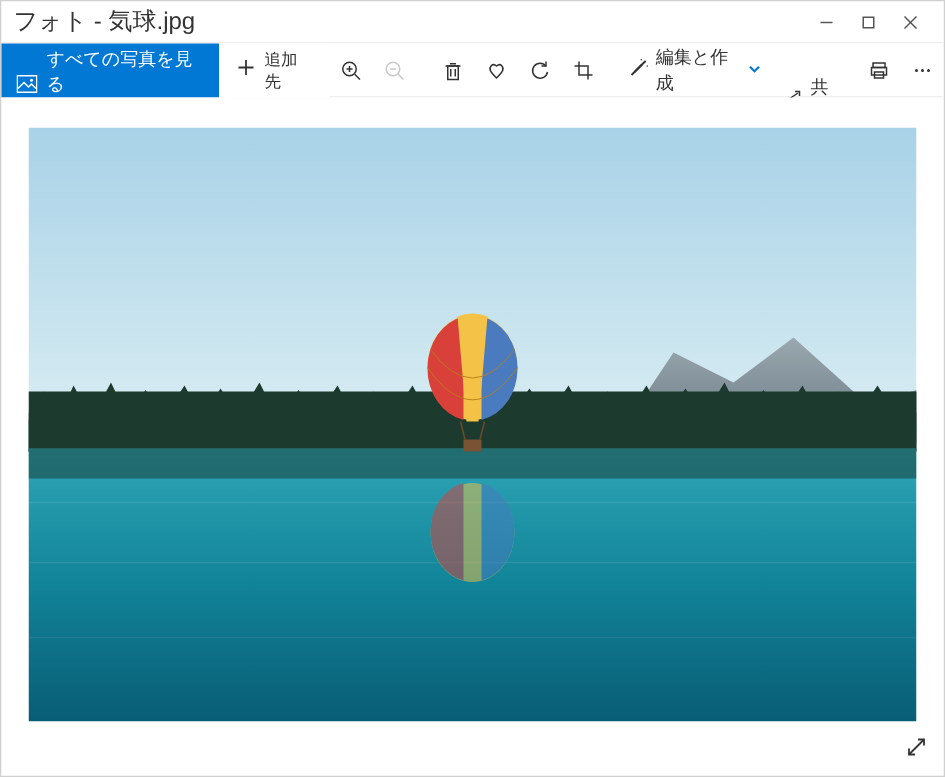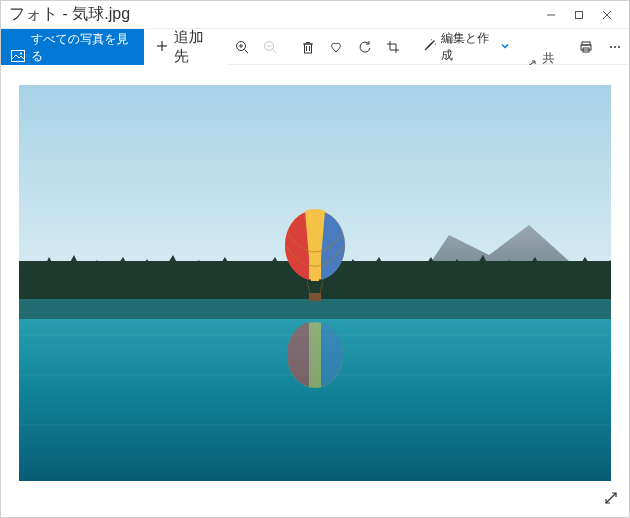--- a/index.html
+++ b/index.html
@@ -5,21 +5,21 @@
   * { box-sizing: border-box; }
   html, body { margin: 0; padding: 0; }
   body { width: 630px; height: 518px; font-family: "Segoe UI", Meiryo, sans-serif; font-size: 12px; background: #f9f9f9; }
   .window { width: 100%; height: 100%; border: 1px solid #d0d0d0; background: #fff; display: flex; flex-direction: column; }
   .titlebar { height: 28px; display: flex; align-items: center; padding: 0 8px; background: #fff; border-bottom: 1px solid #eee; color: #333; }
   .titlebar .title { flex: 1; font-size: 16px; }
   .titlebar .winbtns { display: flex; gap: 0; }
   .titlebar .winbtn { width: 28px; height: 22px; display: flex; align-items: center; justify-content: center; color: #555; }
   .toolbar { height: 36px; display: flex; align-items: center; background: #fff; border-bottom: 1px solid #eee; }
   .btn-primary { height: 36px; padding: 0 10px; background: #0078d4; color: #fff; display: flex; align-items: flex-end; gap: 6px; font-size: 12px; }
-  .btn-text { height: 36px; padding: 0 12px; background: #fff; color: #333; display: flex; align-items: center; gap: 6px; font-size: 15px; }
+  .btn-text { height: 36px; padding: 0 12px; background: #fff; color: #333; display: flex; align-items: center; gap: 6px; font-size: 11px; }
   .toolbar .spacer { flex: 1; }
   .icon-btn { width: 30px; height: 36px; display: flex; align-items: center; justify-content: center; color: #333; }
   .icon-btn.disabled { color: #c8c8c8; }
   .icon-btn svg, .winbtn svg { display: block; }
   .edit-combo { display: flex; align-items: center; gap: 4px; padding: 0 6px; font-size: 12px; color: #333; height: 36px; }
   .edit-combo .chev { color: #0078d4; }
   .share-btn { display: flex; align-items: center; gap: 4px; padding: 0 8px; font-size: 12px; color: #333; height: 36px; margin-top: 40px; }
   .viewer { flex: 1; background: #fff; display: flex; align-items: flex-start; justify-content: center; padding: 20px 18px 10px; position: relative; }
   .photo-canvas { width: 592px; height: 396px; }
   .fs-handle { position: absolute; right: 10px; bottom: 8px; color: #333; }

